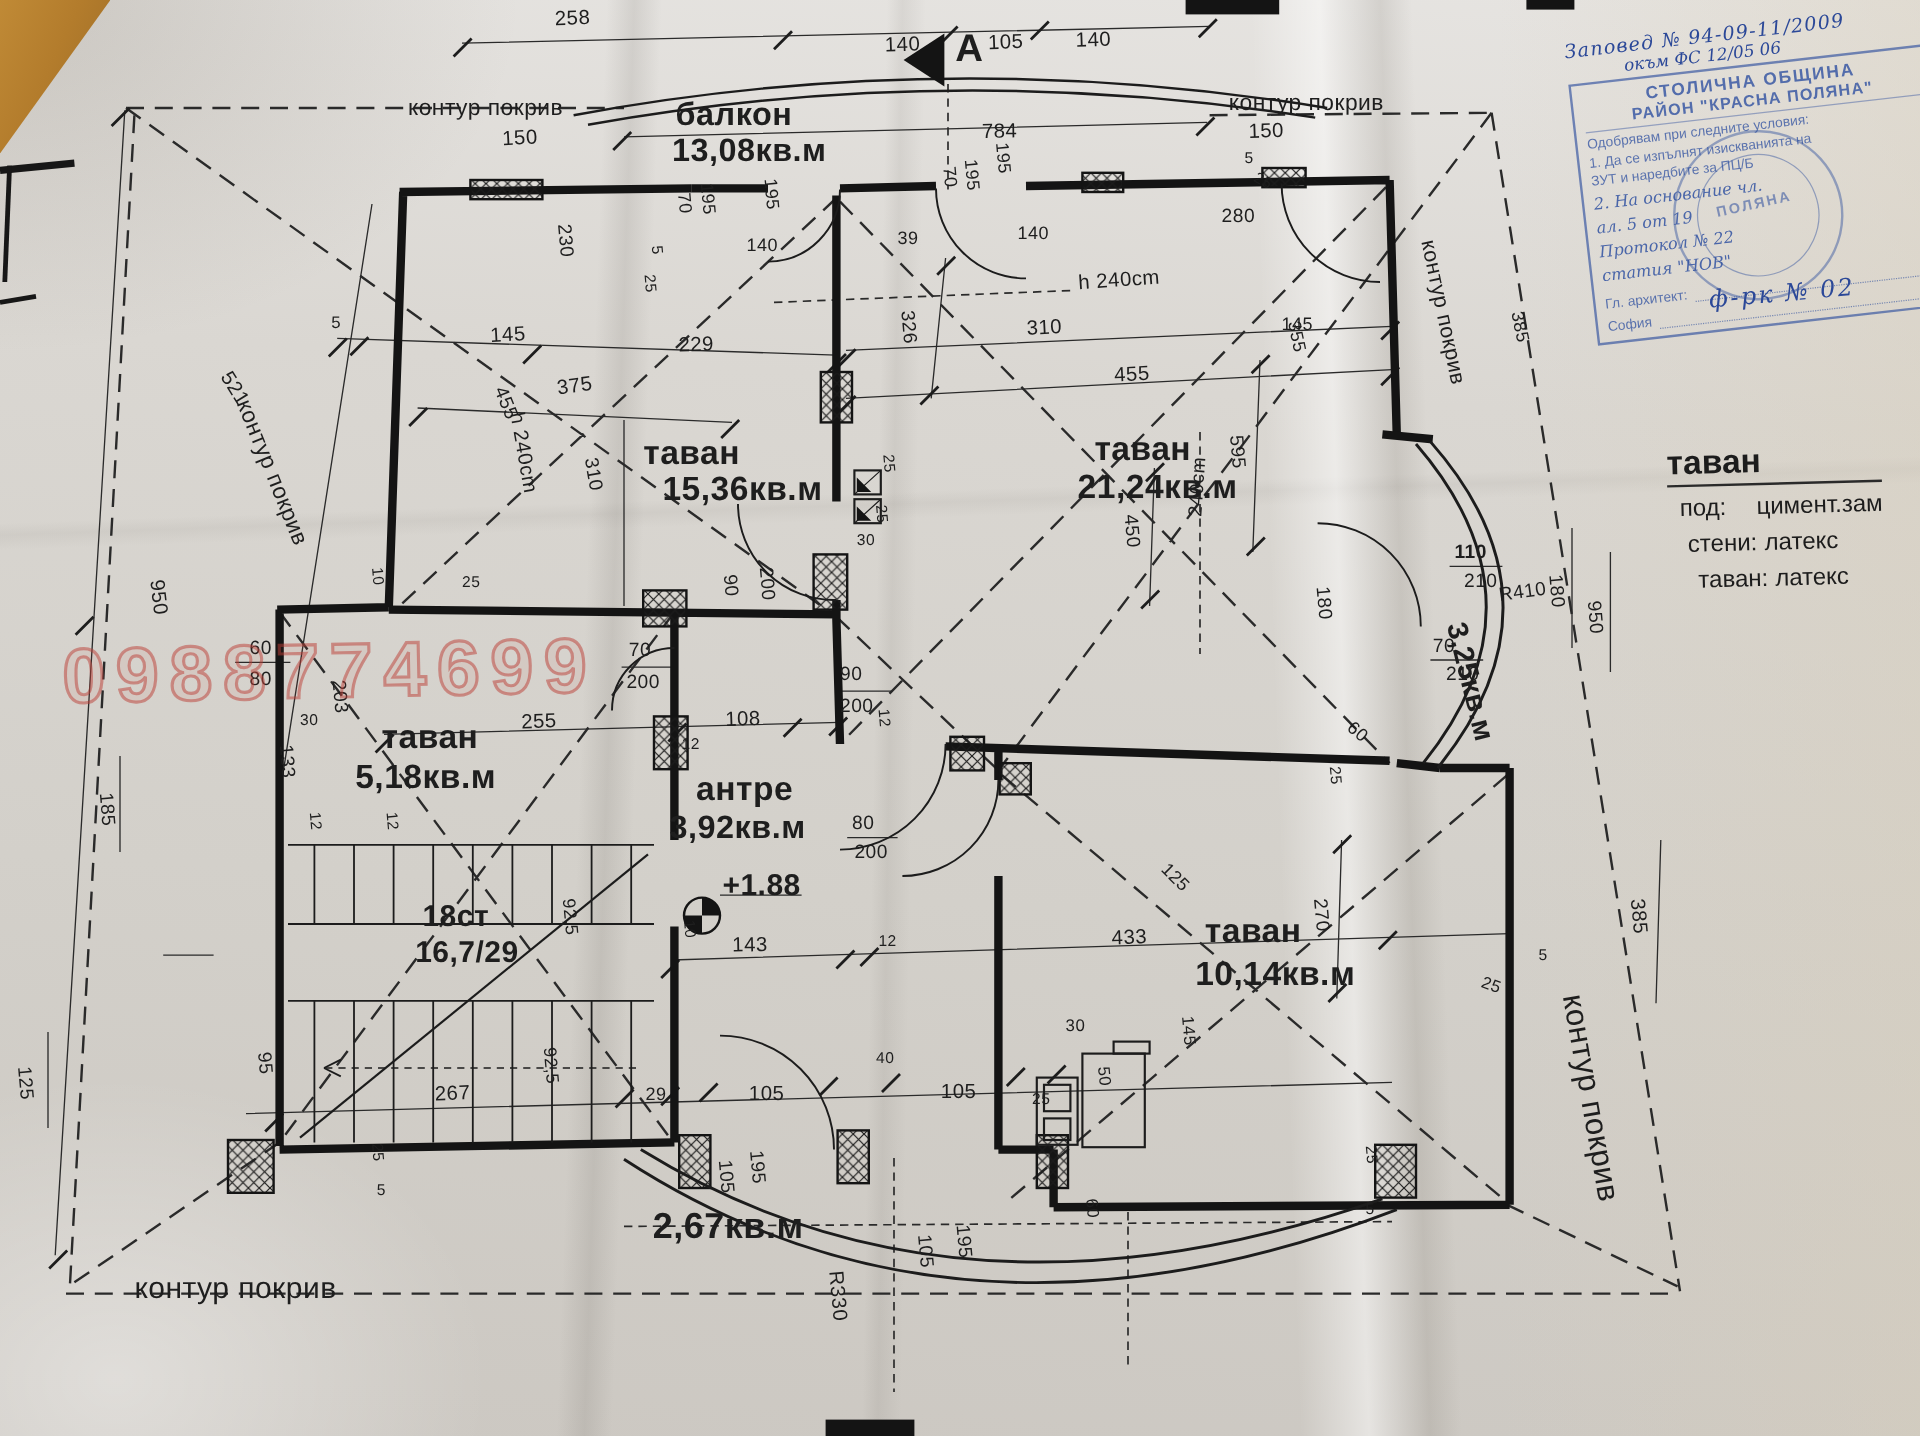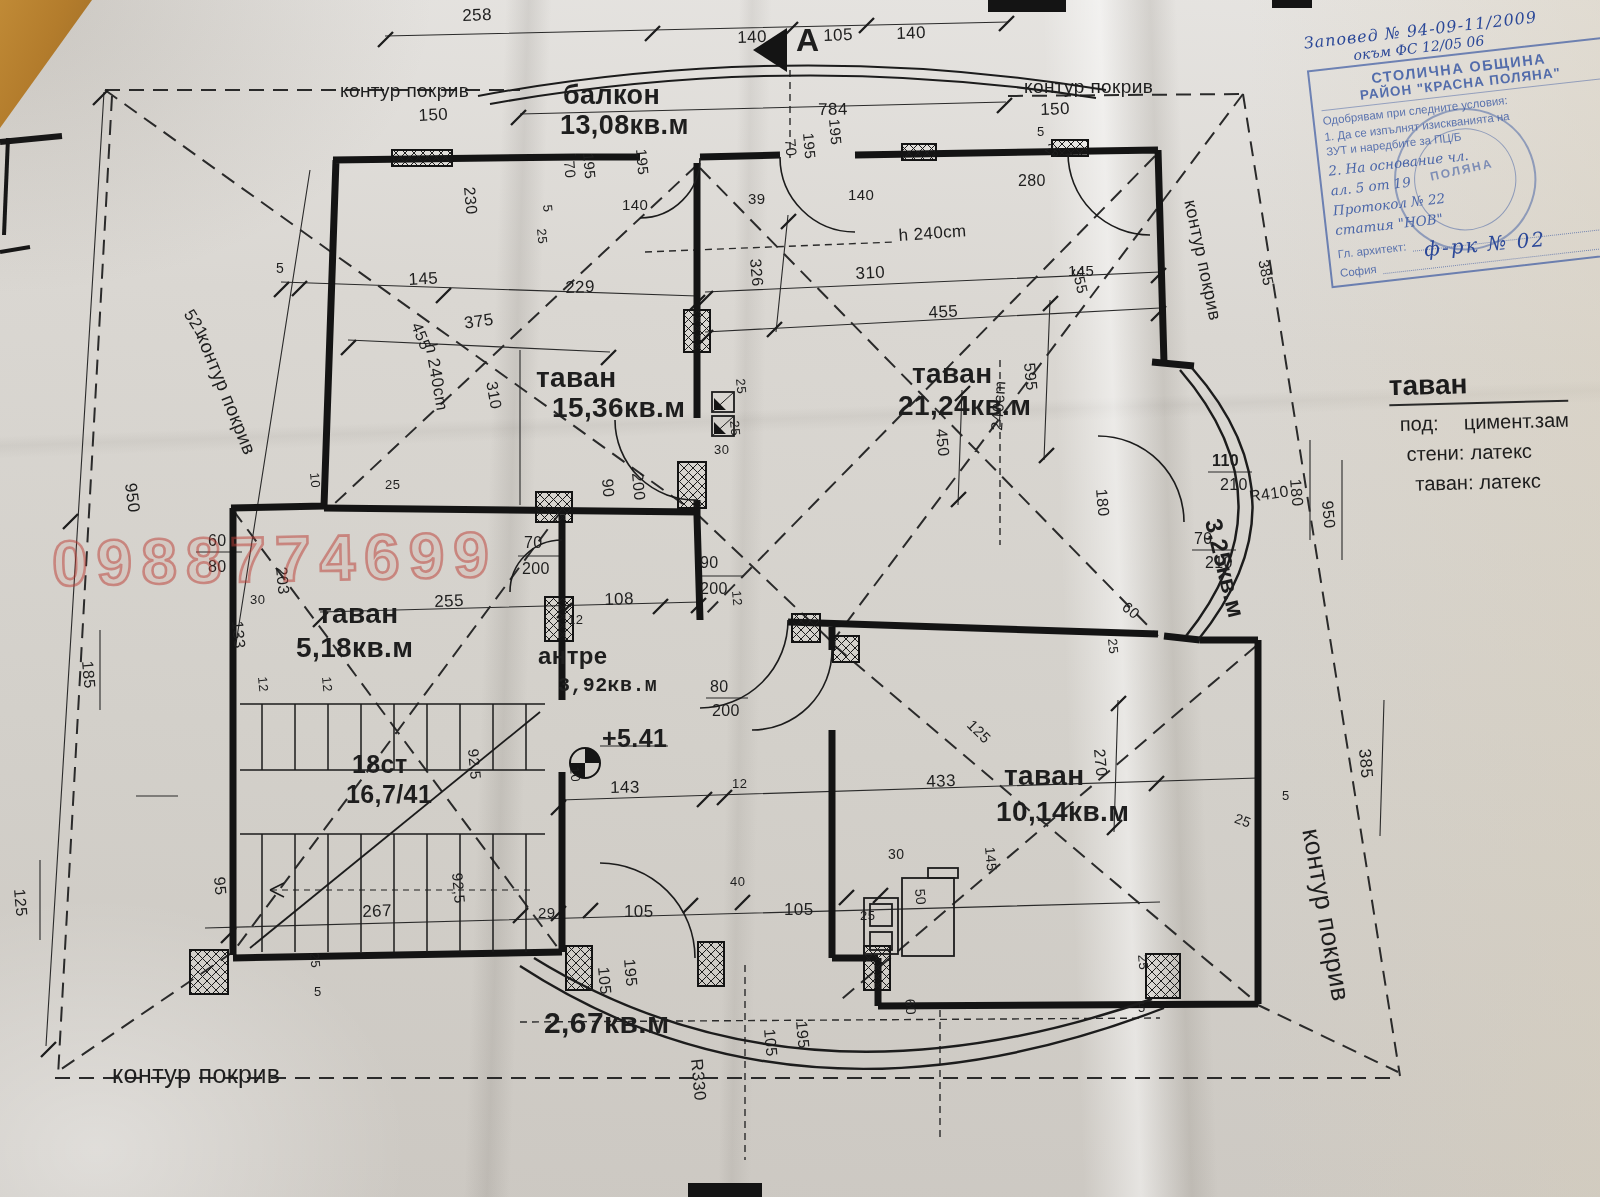--- a/index.html
+++ b/index.html
@@ -229,28 +229,28 @@
       <span class="ptext" style="left: 1130px; top: 598px; font-size: 15px; transform: rotate(40deg);">60</span>
       <span class="ptext" style="left: 1120px; top: 638px; font-size: 13px; transform: rotate(85deg);">25</span>
       <span class="ptext" style="left: 1374px; top: 748px; font-size: 17px; transform: rotate(85deg);">385</span>
       <span class="ptext" style="left: 1326px; top: 826px; font-size: 26px; transform: rotate(80deg);">контур покрив</span>
       <span class="ptext" style="left: 536px; top: 362px; font-size: 28px; font-weight: 600;">таван</span>
       <span class="ptext" style="left: 552px; top: 392px; font-size: 28px; font-weight: 600;">15,36кв.м</span>
       <span class="ptext" style="left: 912px; top: 358px; font-size: 28px; font-weight: 600;">таван</span>
       <span class="ptext" style="left: 898px; top: 390px; font-size: 28px; font-weight: 600;">21,24кв.м</span>
       <span class="ptext" style="left: 318px; top: 598px; font-size: 28px; font-weight: 600;">таван</span>
       <span class="ptext" style="left: 296px; top: 632px; font-size: 28px; font-weight: 600;">5,18кв.м</span>
-      <span class="ptext" style="left: 538px; top: 642px; font-size: 24px; font-weight: 600;">антре</span>
-      <span class="ptext" style="left: 558px; top: 674px; font-size: 20px; font-weight: 600; font-family: Liberation Mono, monospace;">3,92кв.м</span>
+      <span class="ptext" style="left: 580px; top: 642px; font-size: 28px; font-weight: 600;">антре</span>
+      <span class="ptext" style="left: 558px; top: 674px; font-size: 27px; font-weight: 600;">3,92кв.м</span>
       <span class="ptext" style="left: 1004px; top: 760px; font-size: 28px; font-weight: 600;">таван</span>
       <span class="ptext" style="left: 996px; top: 796px; font-size: 28px; font-weight: 600;">10,14кв.м</span>
       <span class="ptext" style="left: 544px; top: 1006px; font-size: 30px; font-weight: 600;">2,67кв.м</span>
       <span class="ptext" style="left: 352px; top: 750px; font-size: 25px; font-weight: 600;">18ст</span>
-      <span class="ptext" style="left: 346px; top: 780px; font-size: 25px; font-weight: 600;">16,7/41</span>
-      <span class="ptext" style="left: 602px; top: 724px; font-size: 25px; font-weight: 600;">+5.41</span>
+      <span class="ptext" style="left: 346px; top: 780px; font-size: 25px; font-weight: 600;">16,7/29</span>
+      <span class="ptext" style="left: 602px; top: 724px; font-size: 25px; font-weight: 600;">+1.88</span>
       <span class="ptext" style="left: 322px; top: 472px; font-size: 13px; transform: rotate(85deg);">10</span>
       <span class="ptext" style="left: 385px; top: 477px; font-size: 13px;">25</span>
       <span class="ptext" style="left: 208px; top: 532px; font-size: 16px;">60</span>
       <span class="ptext" style="left: 208px; top: 558px; font-size: 16px;">80</span>
       <span class="ptext" style="left: 250px; top: 592px; font-size: 13px;">30</span>
       <span class="ptext" style="left: 290px; top: 566px; font-size: 16px; transform: rotate(85deg);">203</span>
       <span class="ptext" style="left: 434px; top: 592px; font-size: 17px; transform: rotate(-2deg);">255</span>
       <span class="ptext" style="left: 604px; top: 590px; font-size: 17px; transform: rotate(-2deg);">108</span>
       <span class="ptext" style="left: 568px; top: 612px; font-size: 13px;">12</span>
       <span class="ptext" style="left: 246px; top: 620px; font-size: 16px; transform: rotate(85deg);">133</span>

